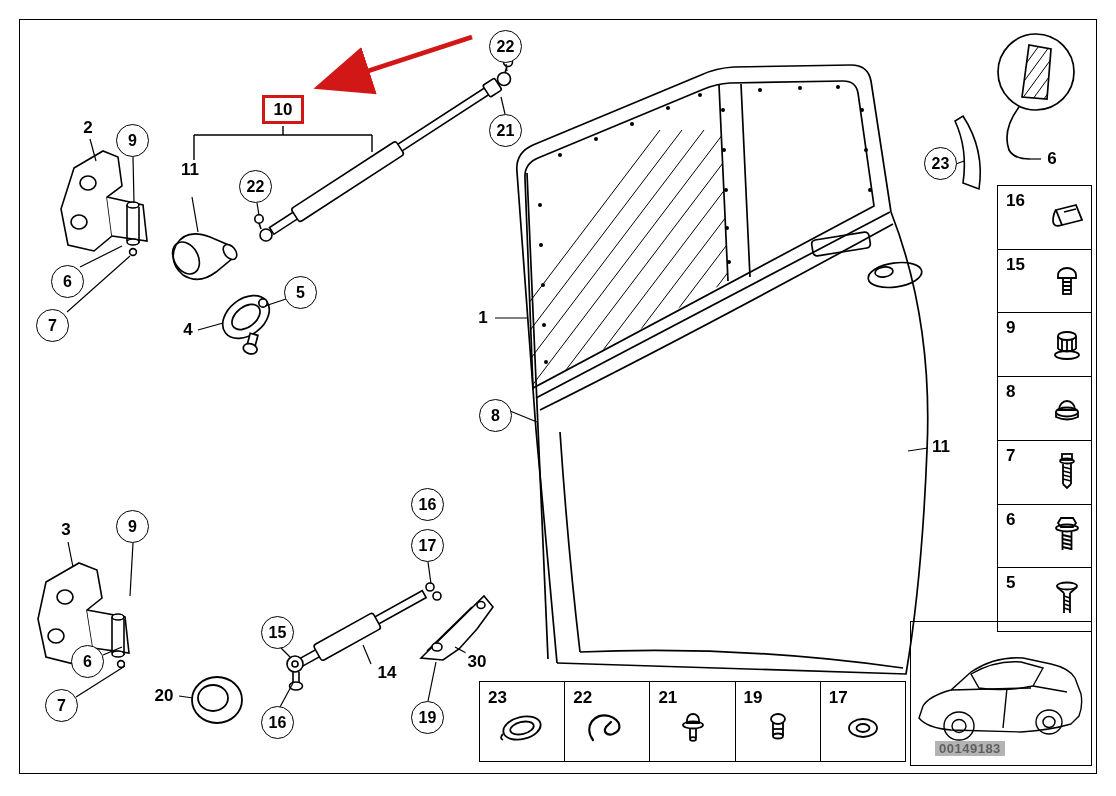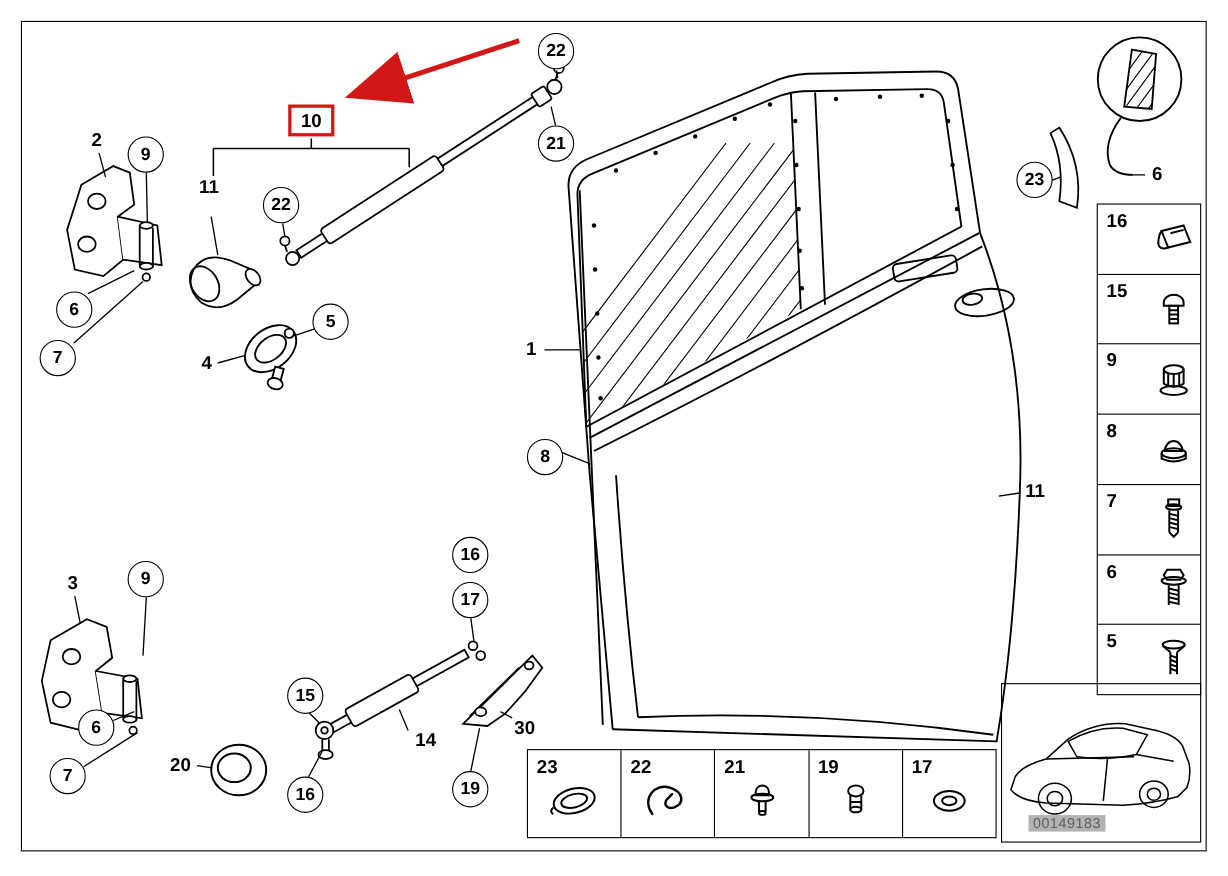--- a/index.html
+++ b/index.html
@@ -21,21 +21,21 @@
   #right-panel .num { position:absolute; left:8px; top:5px; font-weight:bold; font-size:17px; }
   #right-panel .ico { position:absolute; right:3px; top:50%; transform:translateY(-50%); line-height:0; }
   #bottom-strip { left:479px; top:681px; width:427px; height:81px; flex-direction:row; }
   #bottom-strip .cell { flex:1; position:relative; border-left:1.7px solid #000;
                         display:flex; align-items:center; justify-content:center; padding-top:12px; }
   #bottom-strip .cell:first-child { border-left:none; }
   #bottom-strip .num { position:absolute; left:8px; top:6px; font-weight:bold; font-size:17px; }
   #car-box { position:absolute; left:910px; top:621px; width:182px; height:145px;
              border:1.7px solid #000; background:transparent; }
   .wm { position:absolute; left:24px; top:119px; background:#b3b3b3; color:#5f5f5f;
-        font-size:13px; font-weight:normal; padding:0 4px; letter-spacing:.5px; }
+        font-size:13px; font-weight:bold; padding:0 4px; letter-spacing:.5px; }
   .ico { line-height:0; }
 </style>
 </head>
 <body>
 
 <div class="stage">
 
   <div class="frame"></div>
 
   <svg class="art" width="1116" height="796" viewBox="0 0 1116 796">

